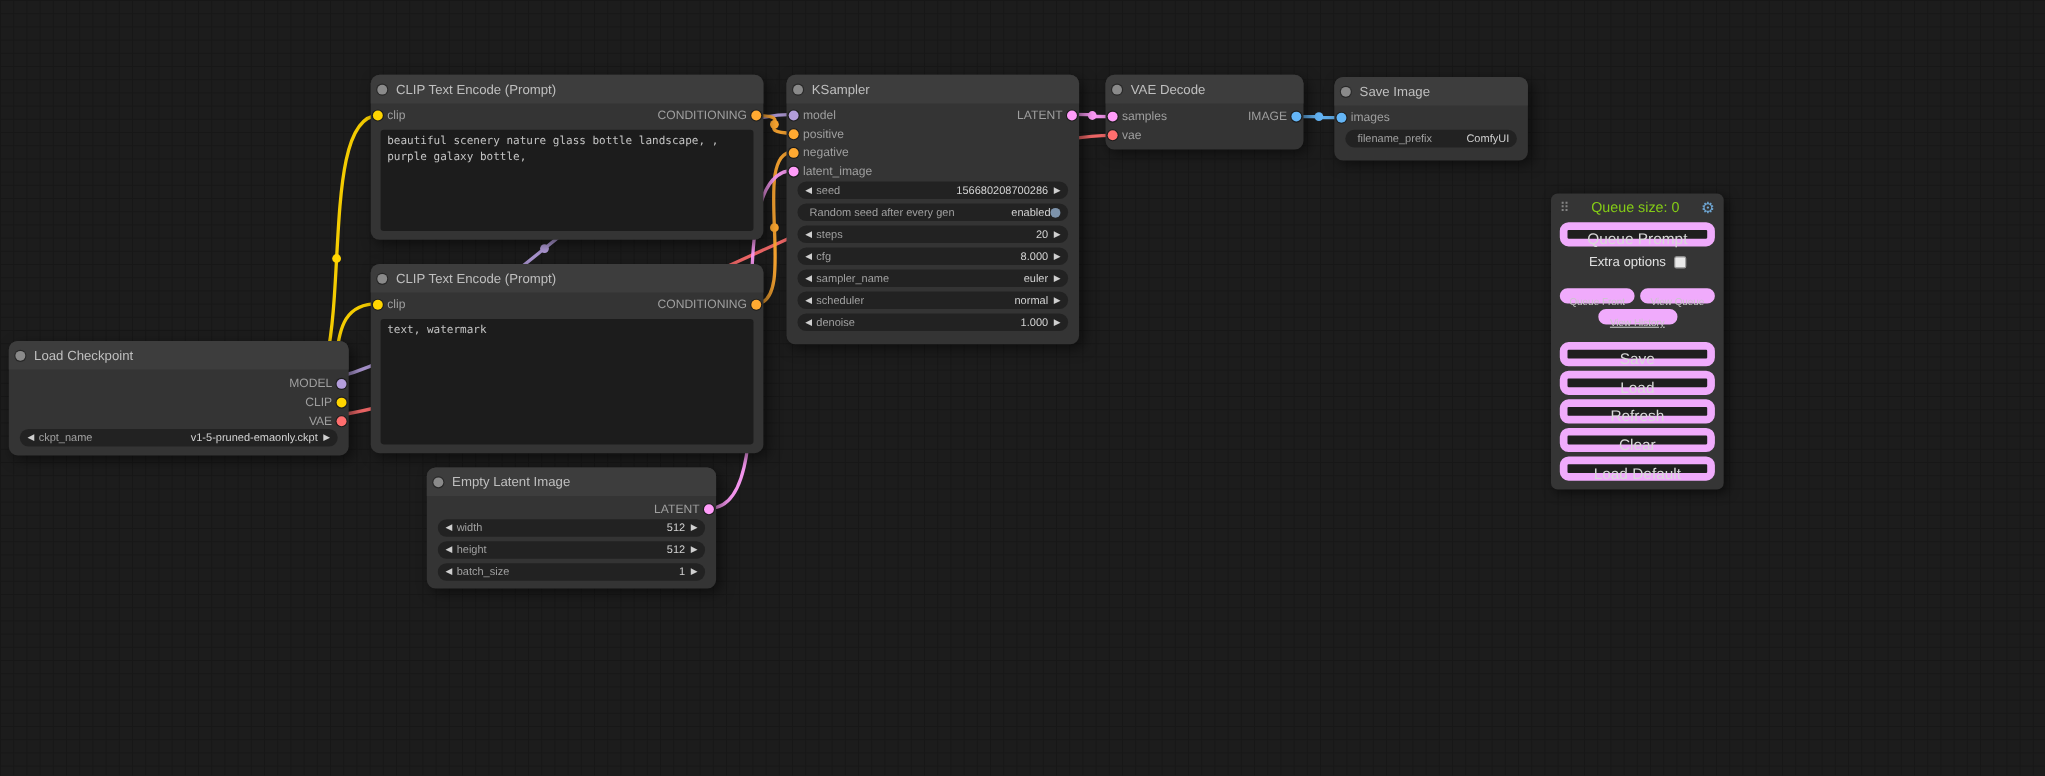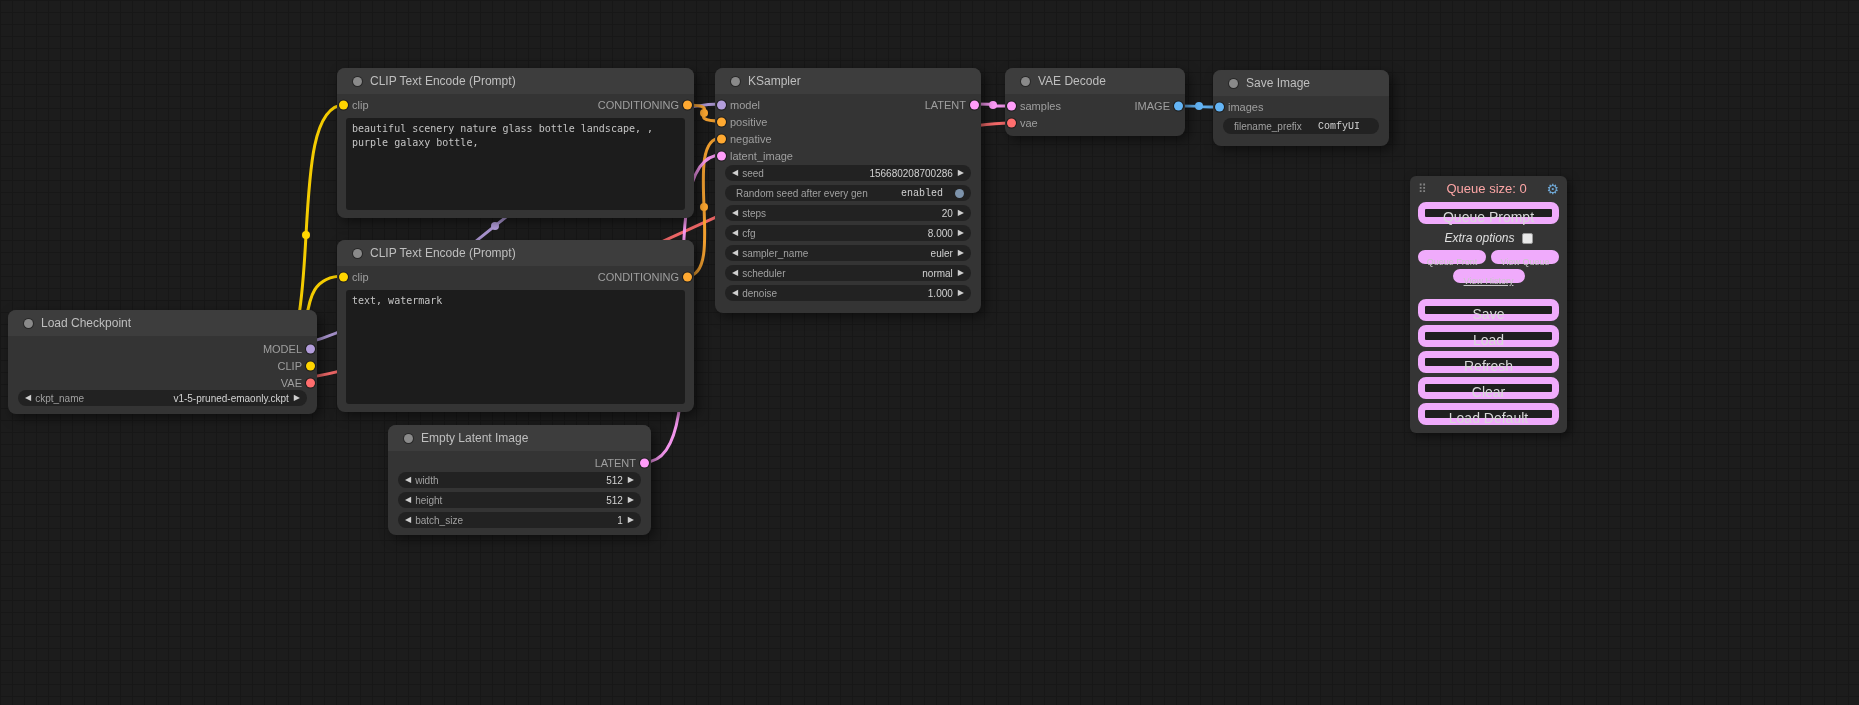--- a/index.html
+++ b/index.html
@@ -39,21 +39,21 @@
     background: #343434;
     border-radius: 8px;
     box-shadow: 4px 4px 12px rgba(0,0,0,.5);
     color: #9f9f9f;
   }
   .node-title {
     position: absolute; top: 0; left: 0; right: 0; height: 26px;
     background: #3d3d3d;
     border-radius: 8px 8px 0 0;
     display: flex; align-items: center; gap: 8px;
-    padding: 0 16px;
+    padding: 0 6px;
   }
   .collapse-dot {
     width: 9px; height: 9px; border-radius: 50%;
     background: #8a8a8a; box-shadow: 0 0 0 1px rgba(0,0,0,.35);
     flex: 0 0 auto;
   }
   .title-text { font-size: 12px; color: #bfbfbf; white-space: nowrap; }
 
   .slots { position: absolute; left: 0; right: 0; text-align: right; }
   .slot-row {
@@ -82,21 +82,21 @@
     display: flex; flex-direction: column; gap: 4px;
   }
   .widget {
     height: 16px; margin: 0 10px;
     background: #222; border-radius: 8px;
     display: flex; align-items: center;
     padding: 0 7px; font-size: 10px;
   }
   .w-label { color: #a0a0a0; margin: 0 4px; white-space: nowrap; }
   .w-value { margin-left: auto; margin-right: 5px; color: #d2d2d2; white-space: nowrap; }
-  .widget.no-arrows .w-value { margin-right: 12px; font-family: Liberation Mono, monospace; }
+  .widget.no-arrows .w-value { margin-right: 0; }
   .arrow { color: #cfcfcf; font-size: 8px; line-height: 1; flex: 0 0 auto; }
   .arrow.left::before { content: "◀"; }
   .arrow.right::before { content: "▶"; }
   .toggle-dot {
     width: 9px; height: 9px; border-radius: 50%;
     background: #7d93ab; flex: 0 0 auto;
   }
 
   .node-text {
     position: absolute; left: 9px; right: 9px;
@@ -112,35 +112,35 @@
   #queue-panel {
     position: absolute; z-index: 3;
     left: 1410px; top: 176px; width: 157px;
     background: #353535; border-radius: 6px;
     box-shadow: 3px 3px 10px rgba(0,0,0,.55);
     padding-bottom: 8px;
   }
   .qp-header { display: flex; align-items: center; padding: 5px 8px 2px; }
   .drag-handle { color: #848484; font-size: 12px; line-height: 1; cursor: grab; }
   .drag-handle::before { content: "⠿"; }
-  .qp-title { flex: 1; text-align: center; font-size: 13px; color: #fca5a5; }
+  .qp-title { flex: 1; text-align: center; font-size: 13px; color: #84cc16; }
   .gear { color: #6fa8d6; font-size: 14px; line-height: 1; cursor: pointer; }
   .gear::before { content: "⚙"; }
   button {
     font-family: "Liberation Sans", sans-serif;
     background: #1f1f1f; border: 7px solid #f0abfc; border-radius: 8px;
     color: #d8d8d8; cursor: pointer;
   }
   .qp-big {
     display: block; width: calc(100% - 16px);
     margin: 4px 8px 0; height: 22px; font-size: 14px;
   }
   .qp-extra {
     display: flex; align-items: center; justify-content: center; gap: 7px;
-    margin: 7px 0 5px; font-size: 12px; color: #e0e0e0; font-style: italic;
+    margin: 7px 0 17px; font-size: 12px; color: #e0e0e0;
   }
   .checkbox {
     width: 11px; height: 11px; background: #e9e9e9;
     border: 1px solid #9a9a9a; border-radius: 2px; display: inline-block;
     cursor: pointer;
   }
   .qp-row { display: flex; gap: 5px; margin: 5px 8px; }
   .qp-row.center { justify-content: center; }
   .qp-small { flex: 1; height: 14px; font-size: 9px; color: #c8c8c8; padding: 0; }
   .qp-small.fixed { flex: 0 0 72px; text-decoration: underline; }

